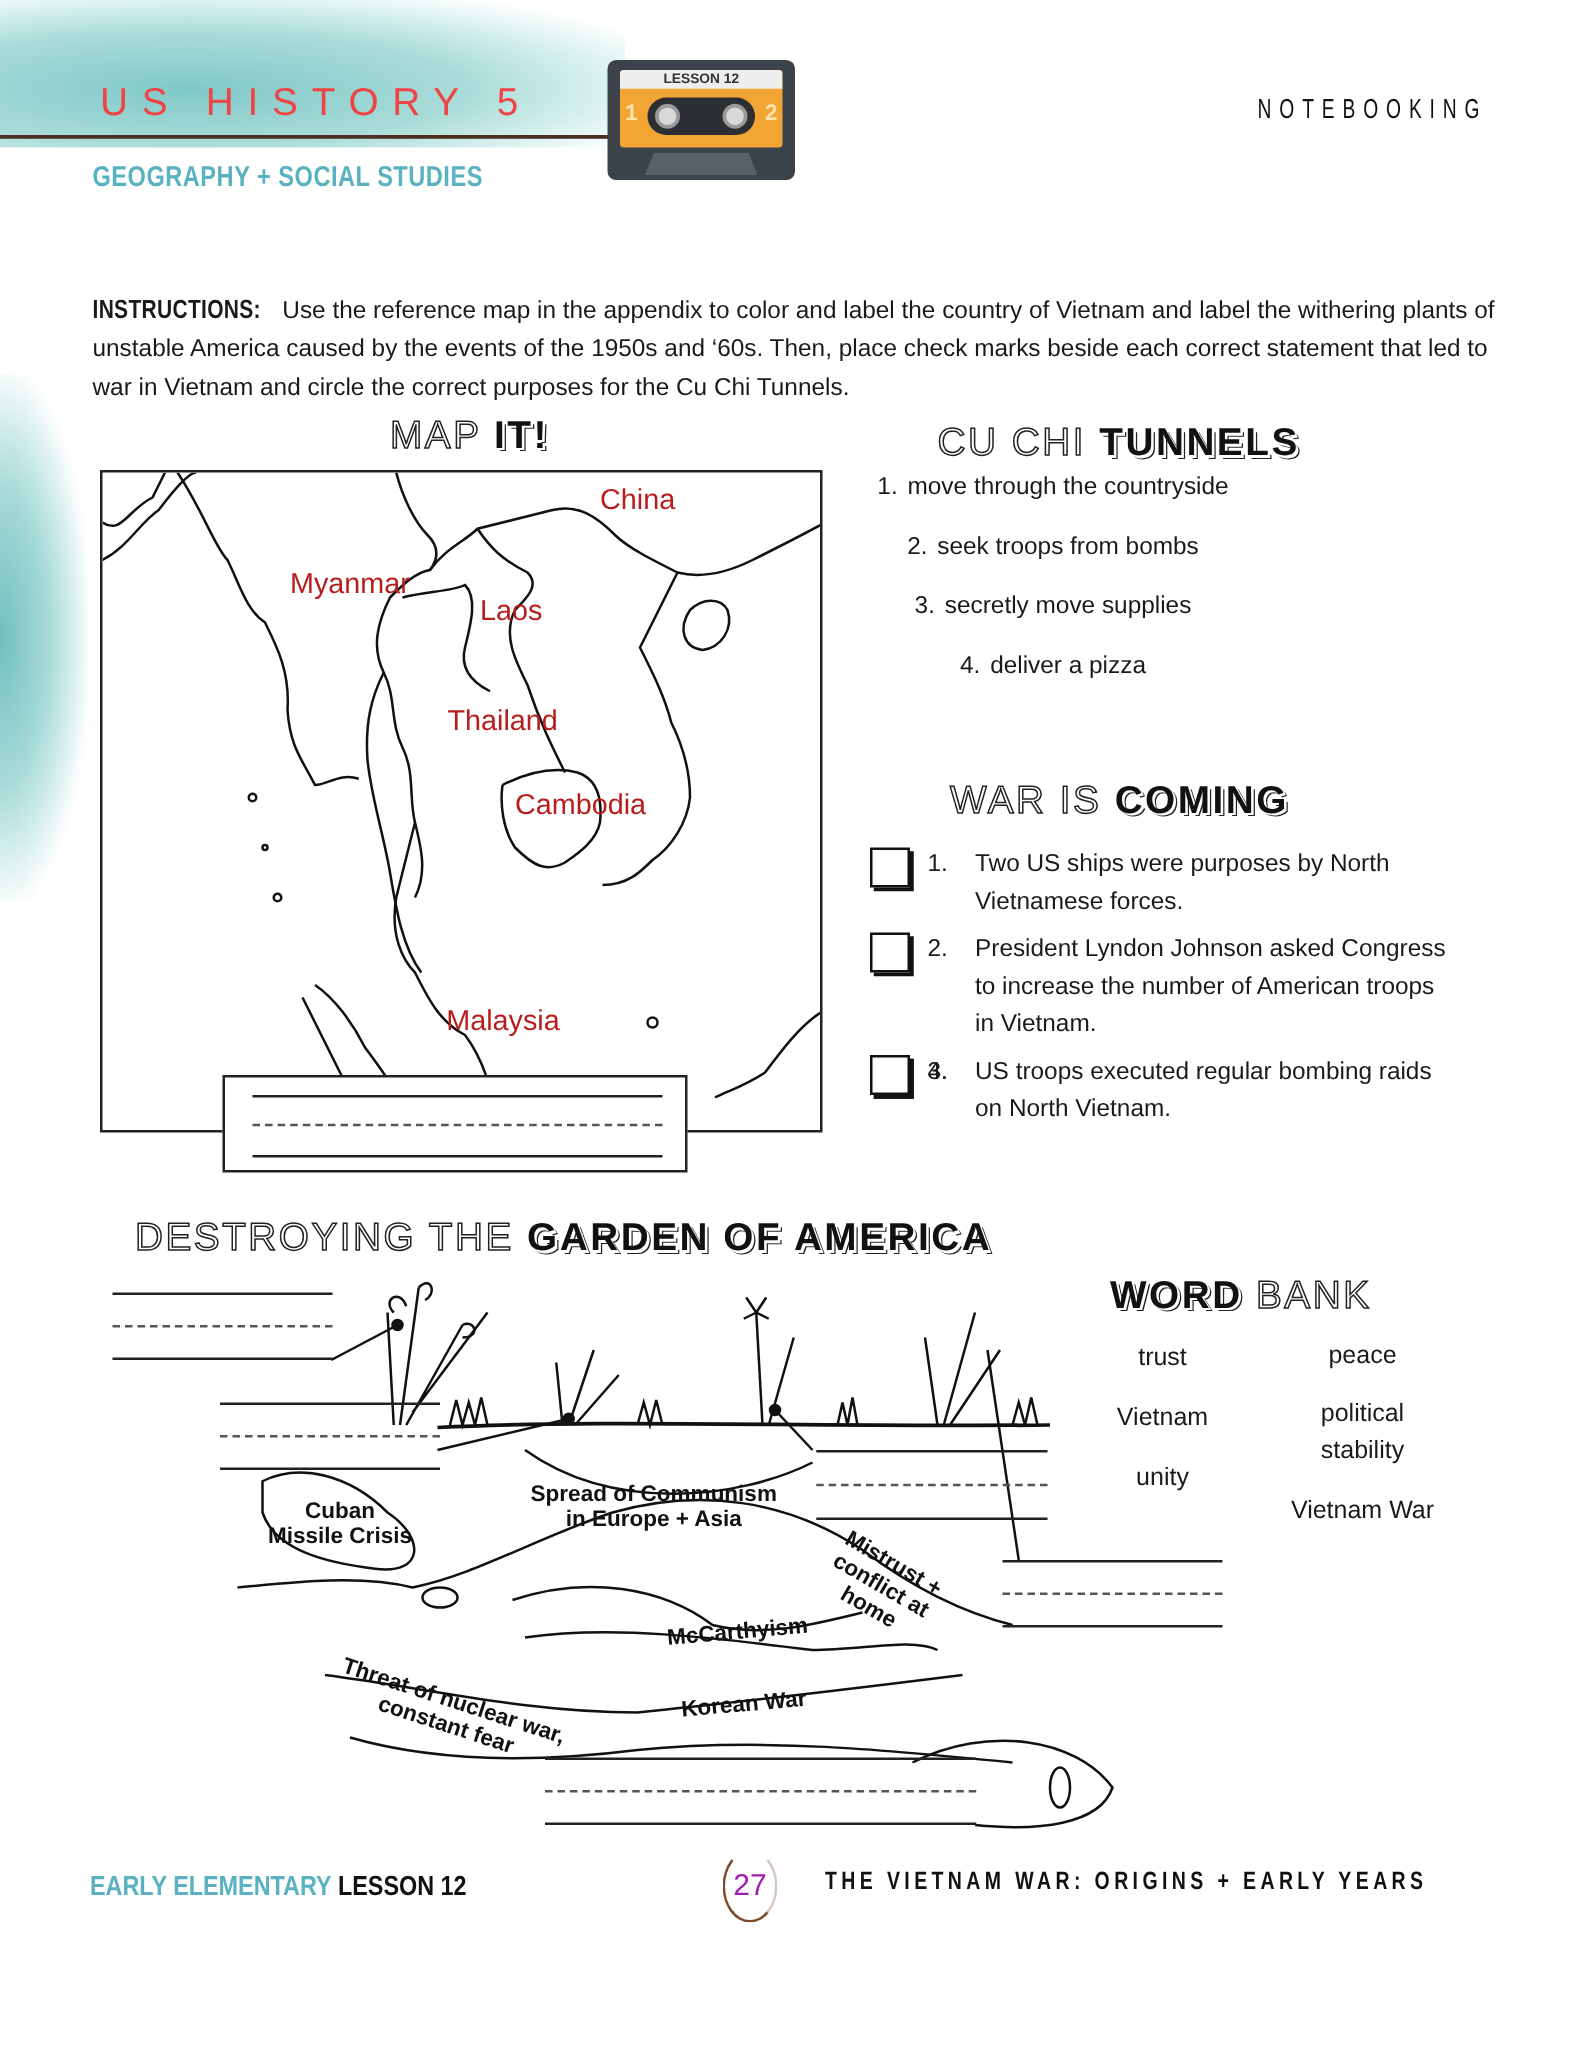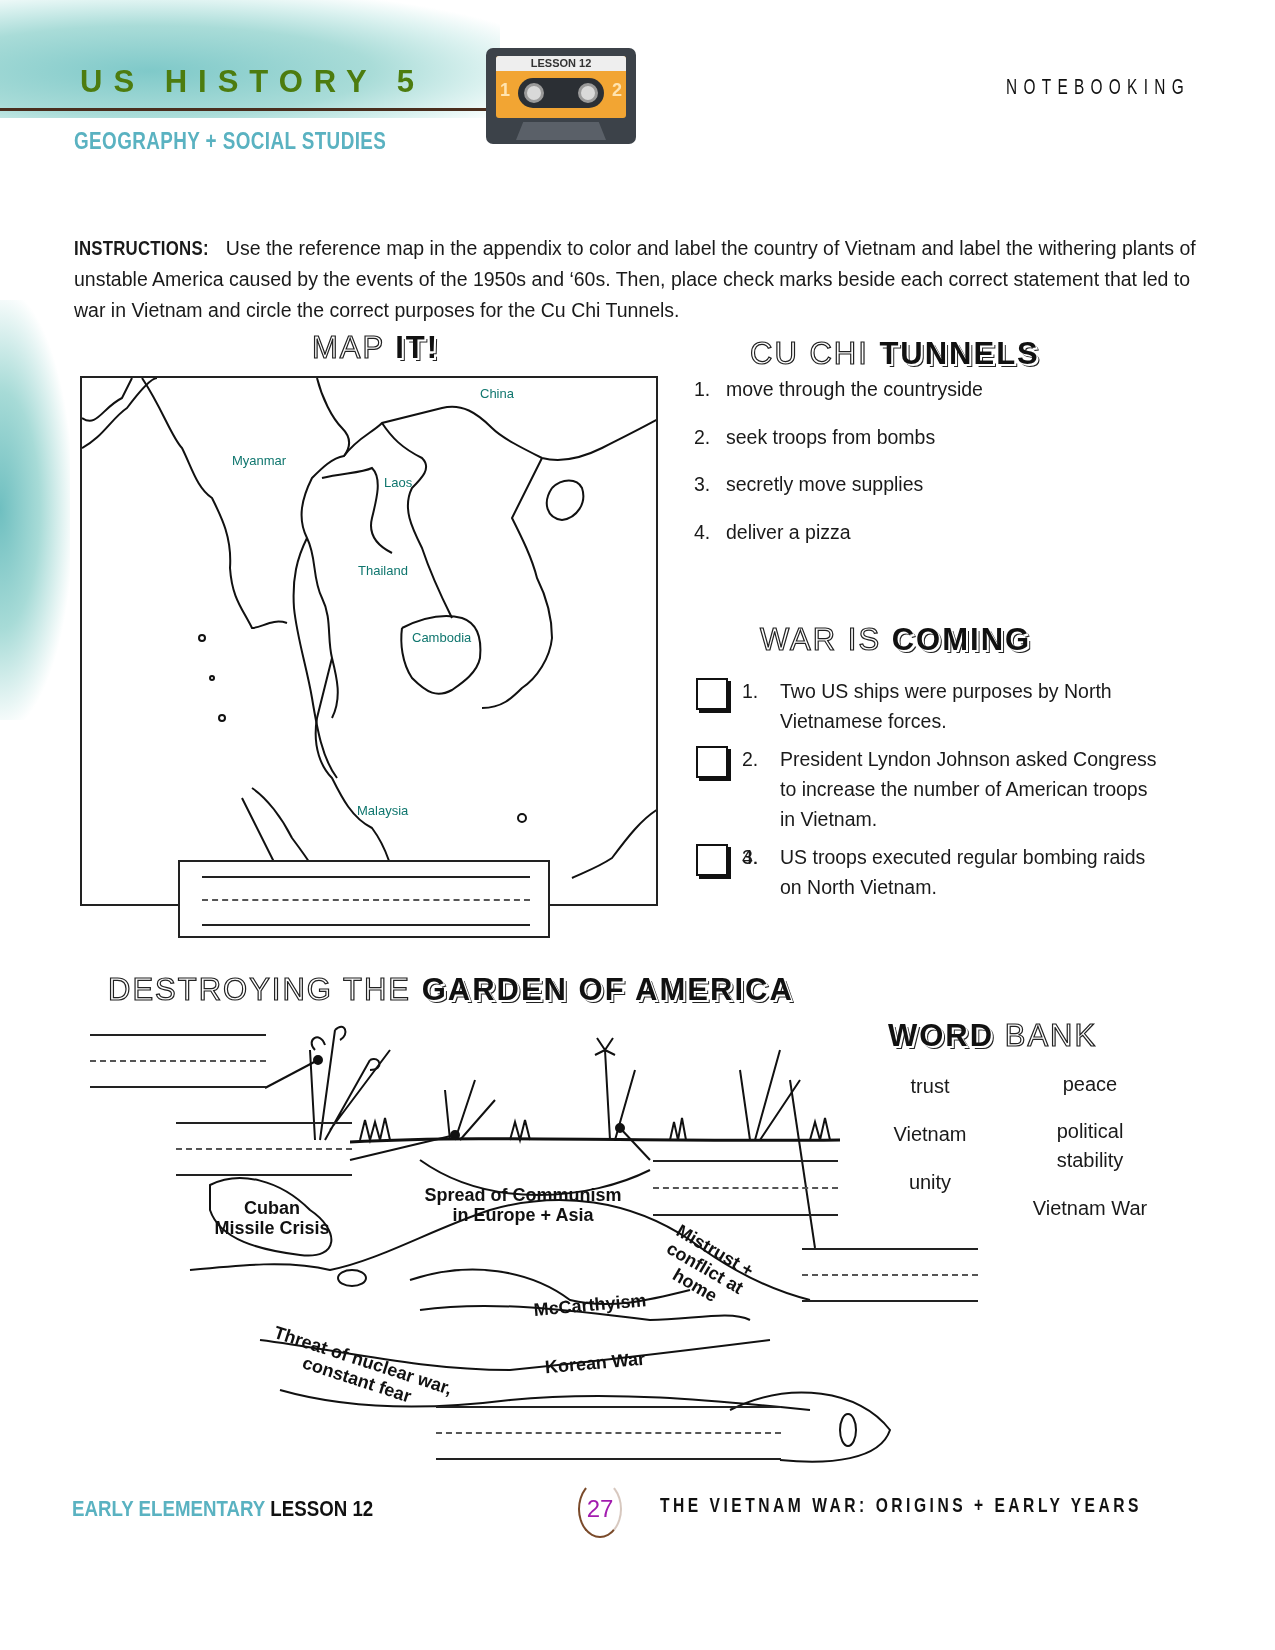--- a/index.html
+++ b/index.html
@@ -6,21 +6,21 @@
   html, body { width: 1275px; height: 1650px; background: #ffffff; overflow: hidden; }
   body { position: relative; font-family: "Liberation Sans", sans-serif; color: #1a1a1a; }
 
   
   .wash { position: absolute; left: 0; top: 0; width: 500px; height: 118px;
     background: radial-gradient(ellipse at 30% 60%, #7fc9c9 0%, #a9dcd8 45%, rgba(200,235,232,0.6) 70%, rgba(255,255,255,0) 85%); }
   .wash2 { position: absolute; left: 0; top: 300px; width: 70px; height: 420px;
     background: radial-gradient(ellipse at 0% 50%, #6fbfc0 0%, #a7dbd7 40%, rgba(255,255,255,0) 75%); }
   .rule { position: absolute; left: 0; top: 108px; width: 490px; height: 3px; background: #4a2e1e; }
 
-  .series-title { position: absolute; left: 80px; top: 64px; font-size: 31px; letter-spacing: 11px; color: #4d7c0f; font-weight: 700; }
+  .series-title { position: absolute; left: 80px; top: 64px; font-size: 31px; letter-spacing: 11px; color: #ef4444; font-weight: 400; }
   .subject { position: absolute; left: 74px; top: 128px; font-size: 23px; color: #5ab2c1; font-weight: 700; letter-spacing: 0.5px; transform: scaleX(0.82); transform-origin: left; }
   .notebooking { position: absolute; left: 1006px; top: 74px; font-size: 22px; letter-spacing: 9px; color: #111; transform: scaleX(0.7); transform-origin: left; }
 
   
   .cassette { position: absolute; left: 486px; top: 48px; width: 150px; height: 96px; background: #3c4249; border-radius: 7px; }
   .cassette .label { position: absolute; left: 10px; top: 8px; width: 130px; height: 62px; background: #f2a533; border-radius: 3px; overflow: hidden; }
   .cassette .label .top { height: 15px; background: #eeeeee; color: #333; font-size: 11px; font-weight: 700; text-align: center; line-height: 15px; }
   .cassette .side { position: absolute; top: 24px; font-size: 18px; font-weight: 700; color: #ffe4b0; }
   .cassette .window { position: absolute; left: 22px; top: 22px; width: 86px; height: 30px; background: #2b2f34; border-radius: 15px; }
   .cassette .reel { position: absolute; top: 5px; width: 20px; height: 20px; border-radius: 50%; background: #d9d9d9; border: 3px solid #9a9a9a; }
@@ -30,27 +30,27 @@
   .instructions { position: absolute; left: 74px; top: 232px; width: 1140px; font-size: 19.5px; line-height: 31px; color: #1a1a1a; }
   .instructions .lead { font-weight: 700; font-size: 21px; display: inline-block; transform: scaleX(0.8); transform-origin: left; margin-right: -22px; letter-spacing: 0.3px; }
 
   
   .h-outline { position: absolute; font-size: 31px; letter-spacing: 2px; color: #fff; -webkit-text-stroke: 1.2px #222; font-weight: 400; white-space: nowrap; }
   .h-outline .bold { font-weight: 900; color: #111; -webkit-text-stroke: 0; text-shadow: 2px 2px 0 #fff, 3px 3px 0 #222; }
 
   
   .map { position: absolute; left: 80px; top: 376px; width: 578px; height: 530px; border: 2px solid #222; overflow: hidden; background: #fff; }
   .map svg { position: absolute; left: 0; top: 0; }
-  .map-label { position: absolute; font-size: 13px; color: #0f766e; }
+  .map-label { position: absolute; font-size: 23px; color: #b91c1c; }
   .answer-box { position: absolute; left: 178px; top: 860px; width: 372px; height: 78px; border: 2px solid #222; background: #fff; }
   .answer-box .line { position: absolute; left: 22px; right: 18px; height: 2px; background: #222; }
   .answer-box .dash { position: absolute; left: 22px; right: 18px; border-top: 2px dashed #555; }
 
   
-  .cuchi { position: absolute; left: 694px; top: 378px; }
+  .cuchi { position: absolute; left: 694px; top: 378px; text-align: center; }
   .cuchi li { list-style: none; font-size: 19.5px; height: 47.5px; color: #1a1a1a; }
   .cuchi .num { display: inline-block; width: 32px; }
 
   
   .war { position: absolute; left: 694px; top: 676px; width: 470px; }
   .war .item { position: relative; padding-left: 86px; font-size: 19.5px; line-height: 30px; margin-bottom: 8px; }
   .war .box { position: absolute; left: 2px; top: 2px; width: 32px; height: 32px; border: 2px solid #111; box-shadow: 3px 3px 0 #111; background: #fff; }
   .war .num { position: absolute; left: 48px; top: 0; }
 
   

